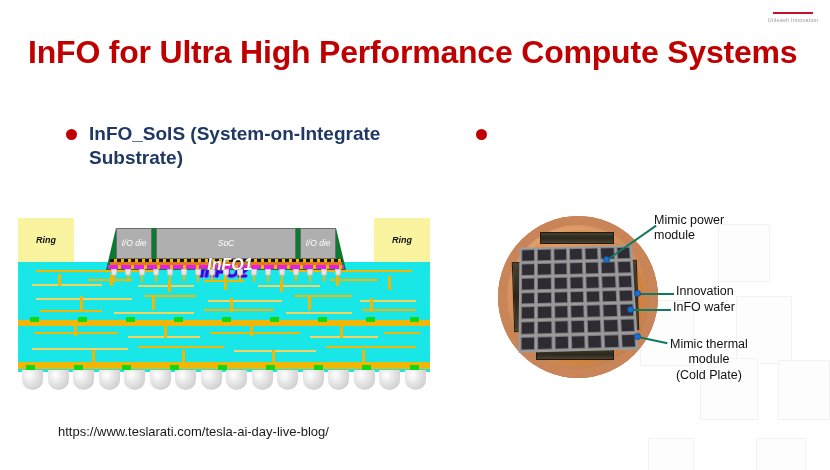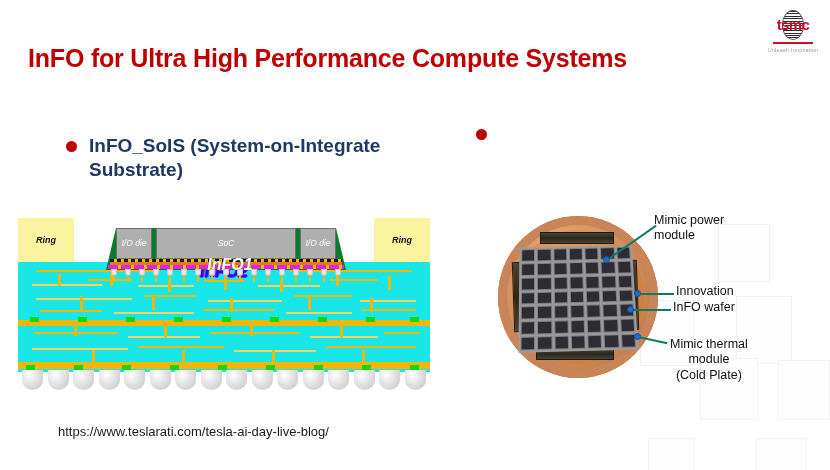--- a/index.html
+++ b/index.html
@@ -22,22 +22,22 @@
   .bg-artifact {
     position: absolute;
     background: #fdfdfd;
     border: 1px solid #f2f2f2;
   }
 
   
   #slide-title {
     position: absolute;
     left: 28px;
-    top: 44px;
-    font-size: 25px;
+    top: 34px;
+    font-size: 32px;
     font-weight: bold;
     color: #C00000;
     letter-spacing: -0.2px;
     white-space: nowrap;
   }
 
   #tsmc-logo {
     position: absolute;
     left: 762px;
     top: 10px;
@@ -100,21 +100,21 @@
     border-radius: 50%;
     background: #C00000;
     margin-top: 7px;
   }
   .bullet-text {
     font-size: 19px;
     font-weight: bold;
     color: #1F3864;
     line-height: 1.28;
   }
-  #head-sois { left: 66px; top: 122px; width: 330px; margin-top: 12px; }
+  #head-sois { left: 66px; top: 122px; width: 330px; }
   #head-sow  { left: 476px; top: 122px; width: 320px; }
 
   
   #xsec {
     position: absolute;
     left: 18px;
     top: 218px;
     width: 412px;
     height: 175px;
     font-style: italic;
@@ -382,24 +382,20 @@
   <div class="bg-artifact" style="left:736px;top:296px;width:54px;height:66px;"></div>
   <div class="bg-artifact" style="left:700px;top:358px;width:56px;height:60px;"></div>
   <div class="bg-artifact" style="left:778px;top:360px;width:50px;height:58px;"></div>
   <div class="bg-artifact" style="left:648px;top:438px;width:44px;height:32px;"></div>
   <div class="bg-artifact" style="left:756px;top:438px;width:48px;height:32px;"></div>
   <div class="bg-artifact" style="left:718px;top:224px;width:50px;height:56px;"></div>
 
   <div id="slide-title">InFO for Ultra High Performance Compute Systems</div>
 
   <div id="tsmc-logo">
-    <div class="tsmc-mark">
-      <div class="tsmc-globe"></div>
-      <div class="tsmc-word">tsmc</div>
-    </div>
     <div class="tsmc-rule"></div>
     <div class="tsmc-tag">Unleash Innovation</div>
   </div>
 
   <div class="bullet-head" id="head-sois">
     <span class="bullet-dot"></span>
     <span class="bullet-text">InFO_SoIS (System-on-Integrate Substrate)</span>
   </div>
 
   <div class="bullet-head" id="head-sow">

